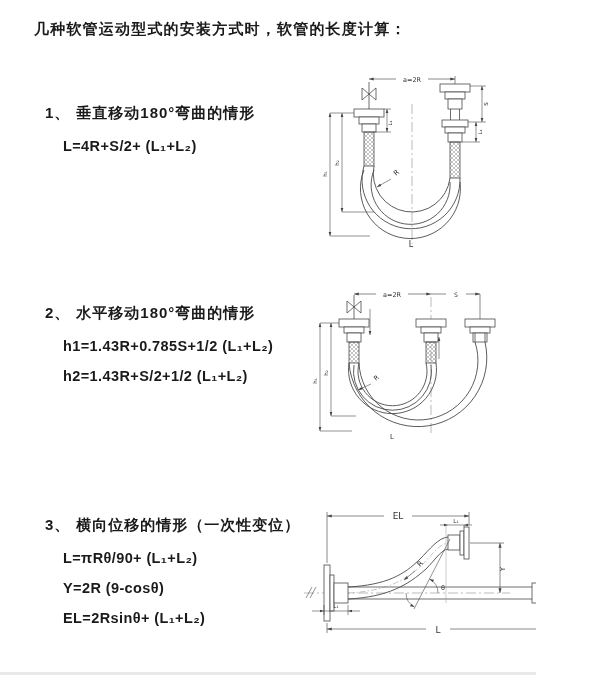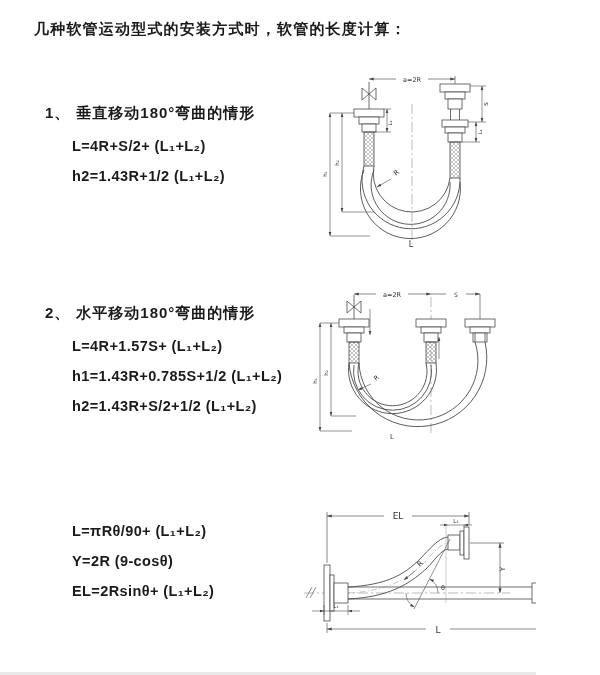--- a/index.html
+++ b/index.html
@@ -2,47 +2,46 @@
 <html><head>
 <meta charset="utf-8">
 <style>
   html,body{margin:0;padding:0;background:#fff;}
   .page{position:relative;width:536px;height:675px;background:#ffffff;overflow:hidden;
         font-family:"Liberation Sans","DejaVu Sans",sans-serif;color:#1a1a1a;}
   .doc-title{position:absolute;left:34px;top:20px;font-size:15px;font-weight:600;letter-spacing:1.2px;}
   .sec{position:absolute;left:45px;}
   .sec-head{font-size:15px;font-weight:600;letter-spacing:1px;margin-bottom:8px;white-space:nowrap;}
   .sec-num{margin-right:6px;}
-  .formula{margin-left:27px;height:30px;line-height:30px;font-size:14.5px;font-weight:600;
+  .formula{margin-left:18px;height:30px;line-height:30px;font-size:14.5px;font-weight:600;
            letter-spacing:.4px;white-space:nowrap;}
   .diag{position:absolute;}
   svg text{font-family:"DejaVu Sans",sans-serif;fill:#333;}
   .scan-edge{position:absolute;left:0;bottom:0;width:600px;height:3px;background:#e9e9e9;}
 </style>
 </head>
 <body>
 
 <div class="page">
 
   <div class="doc-title">几种软管运动型式的安装方式时，软管的长度计算：</div>
 
   <section class="sec" style="top:104px">
     <div class="sec-head"><span class="sec-num">1、</span><span>垂直移动180°弯曲的情形</span></div>
     <div class="formula">L=4R+S/2+ (L₁+L₂)</div>
-    <div class="formula">h2=1.43R+1/2 (L₁+L₂)</div>
   </section>
 
   <section class="sec" style="top:304px">
     <div class="sec-head"><span class="sec-num">2、</span><span>水平移动180°弯曲的情形</span></div>
-    <div class="formula">L=4R+1.57S+ (L₁+L₂)</div>
     <div class="formula">h1=1.43R+0.785S+1/2 (L₁+L₂)</div>
     <div class="formula">h2=1.43R+S/2+1/2 (L₁+L₂)</div>
   </section>
 
   <section class="sec" style="top:516px">
+    <div class="sec-head"><span class="sec-num">3、</span><span>横向位移的情形（一次性变位）</span></div>
     <div class="formula">L=πRθ/90+ (L₁+L₂)</div>
     <div class="formula">Y=2R (9-cosθ)</div>
     <div class="formula">EL=2Rsinθ+ (L₁+L₂)</div>
   </section>
 
   <svg class="diag" style="left:312px;top:66px" width="266" height="190" viewBox="0 0 266 190">
     <defs>
       <pattern id="hx" width="4" height="4" patternUnits="userSpaceOnUse">
         <path d="M0,0L4,4M4,0L0,4" stroke="#8a8a8a" stroke-width="0.5"></path>
       </pattern>

